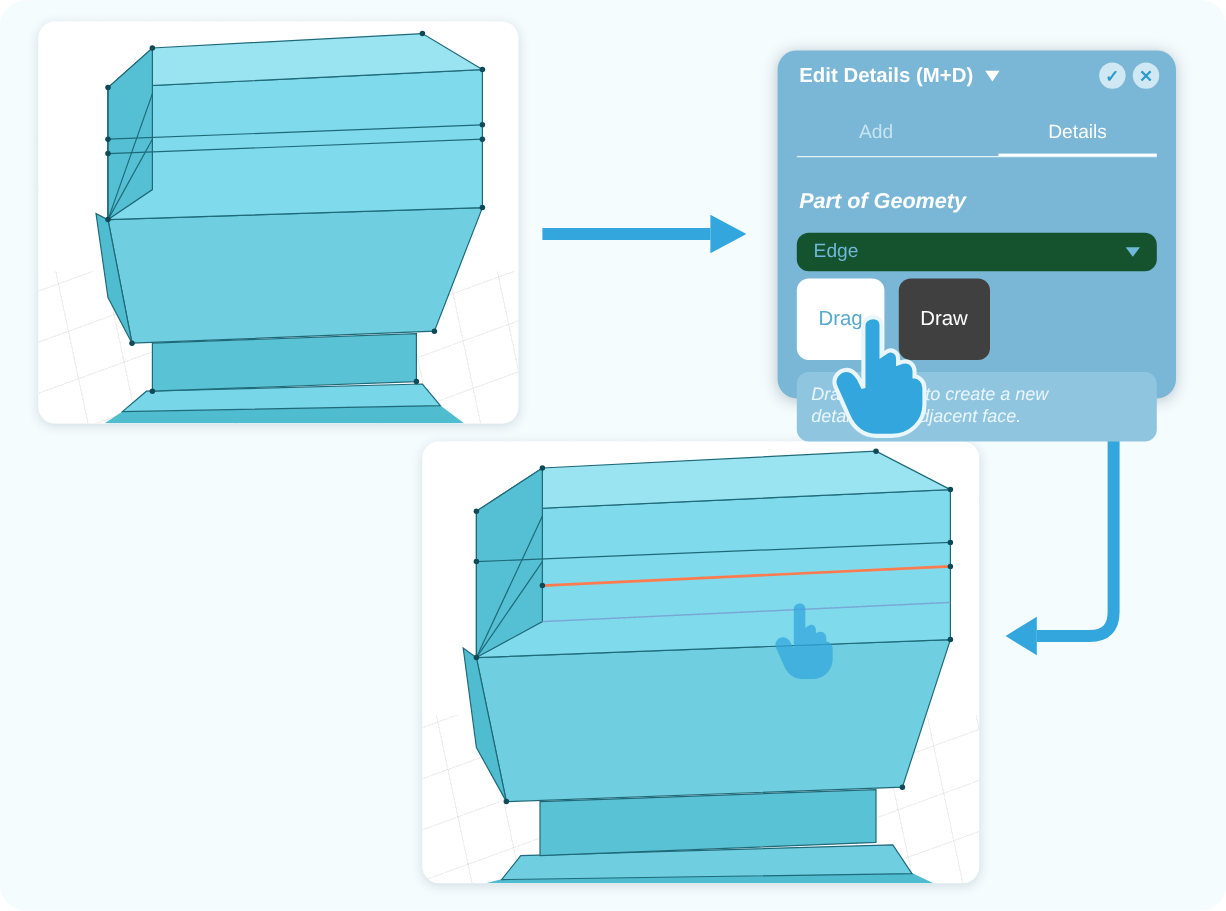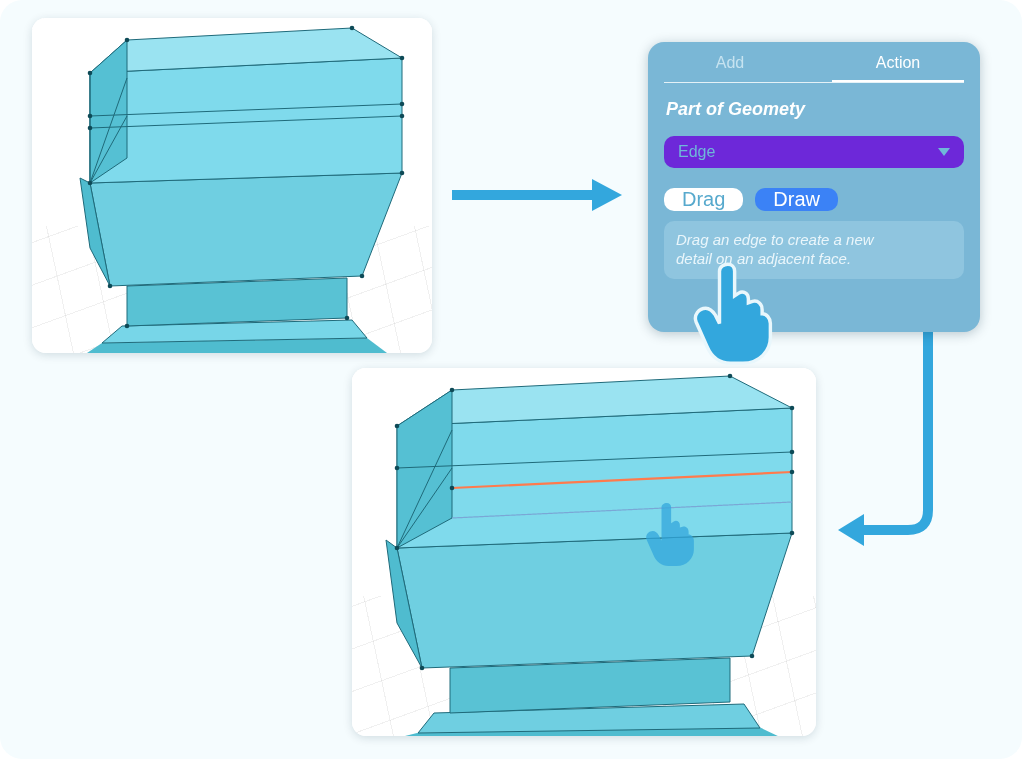--- a/index.html
+++ b/index.html
@@ -57,21 +57,21 @@
   }
   .panel-header .spacer { flex:1; }
   .hdr-btn {
     width:22px; height:22px; border-radius:50%;
     background:#cfe8f3;
     display:flex; align-items:center; justify-content:center;
     font-size:14px; color:#2f9ac8; font-weight:900;
   }
   .hdr-btn.close{ background:#cfe8f3; }
   .tabs {
-    display:flex; margin: 6px 16px;
+    display:flex; margin: 16px 16px;
     border-bottom:1px solid rgba(255,255,255,.8);
     gap:36px;
   }
   .tab {
     flex:1; text-align:center;
     padding:6px 0 8px 0;
     font-size:16px;
     color:#c6e3f0;
     cursor:pointer;
   }
@@ -80,40 +80,39 @@
     border-bottom:2px solid #fff;
     font-weight:400;
   }
   .section-label{
     font-weight:800; font-style:italic;
     padding: 10px 18px 16px 18px;
     font-size:18px;
   }
   .dropdown{
     margin: 0 16px;
-    background:#6d28d9; border-radius:10px;
+    background:#14532d; border-radius:10px;
     color:#6fb8d9;
     padding:7px 14px;
     display:flex; align-items:center; justify-content:space-between;
     font-size:16px;
   }
   .dropdown .caret{
     width:0;height:0;border-left:6px solid transparent;border-right:6px solid transparent;border-top:8px solid #6fb8d9;
   }
   .btn-row{
     display:flex; gap:12px;
     padding: 6px 16px 0 16px;
   }
   .btn{
-    padding:0 18px; border-radius:10px;
-    font-size:20px;
-    margin-top:14px;
+    padding:24px 18px; border-radius:10px;
+    font-size:17px;
   }
   .btn.primary{ background:#fff; color:#57a9cd; }
-  .btn.secondary{ background:#3b82f6; color:#fff; }
+  .btn.secondary{ background:#404040; color:#fff; }
   .hint{
     margin: 10px 16px 0 16px;
     background:#8fc5df;
     color:#eaf6fb;
     border-radius:10px;
     font-style:italic;
     font-size:15px;
     padding:10px 12px;
     line-height:1.25;
   }
@@ -242,23 +241,30 @@
   </div>
 
   <div class="arrow" style="left:838px; top:330px">
     <svg width="120" height="230">
       <path d="M90 0 V180 Q90 200 70 200 H26" fill="none" stroke="#33a7dd" stroke-width="10"></path>
       <polygon points="26,184 0,200 26,216" fill="#33a7dd"></polygon>
     </svg>
   </div>
 
   <div class="panel">
+    <div class="panel-header">
+      <span>Edit Details (M+D)</span>
+      <span class="tri-down"></span>
+      <span class="spacer"></span>
+      <span class="hdr-btn">✓</span>
+      <span class="hdr-btn close">✕</span>
+    </div>
     <div class="tabs">
       <div class="tab">Add</div>
-      <div class="tab active">Action</div>
+      <div class="tab active">Details</div>
     </div>
     <div class="section-label">Part of Geomety</div>
     <div class="dropdown">
       <span>Edge</span>
       <span class="caret"></span>
     </div>
     <div class="btn-row">
       <div class="btn primary">Drag</div>
       <div class="btn secondary">Draw</div>
     </div>

